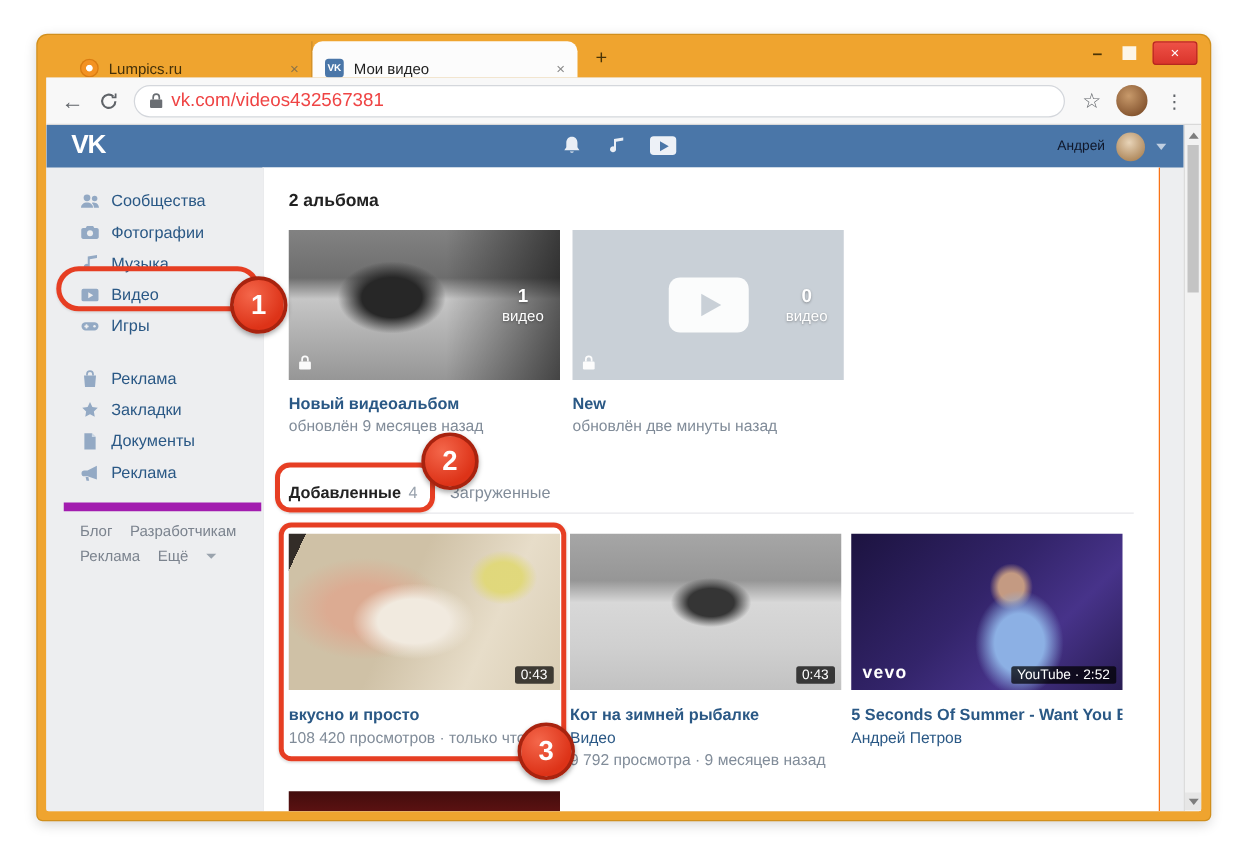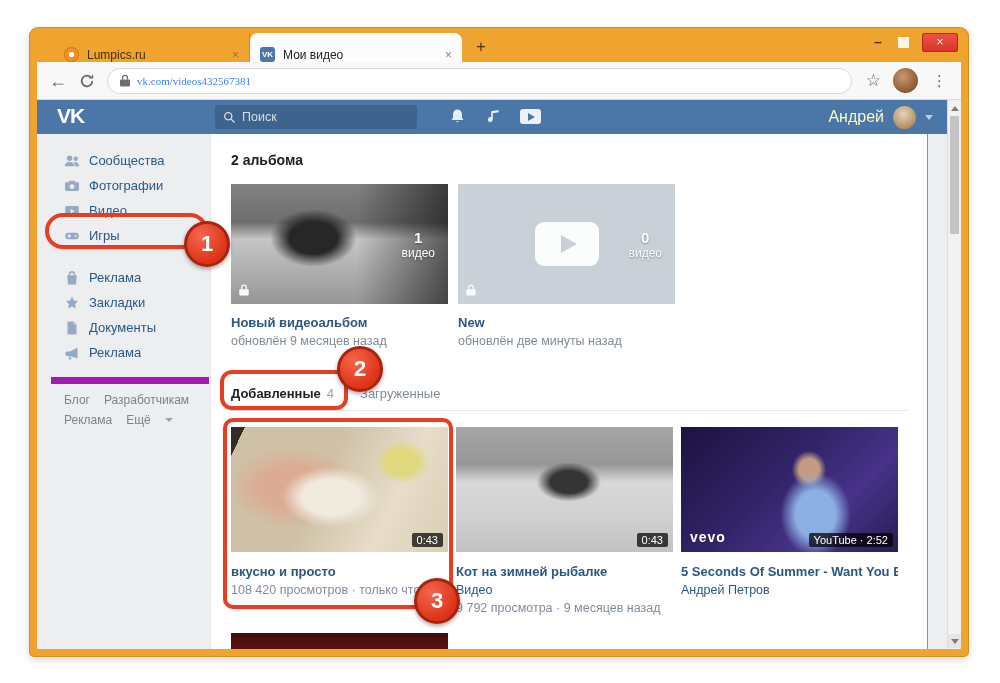--- a/index.html
+++ b/index.html
@@ -32,39 +32,39 @@
 
   .client { position:absolute; left:7px; right:7px; top:34px; bottom:7px;
     display:flex; flex-direction:column; background:#edeef0; border-radius:0 0 2px 2px; overflow:hidden; }
 
   
   .toolbar { height:38px; background:#f8f8f8; border-bottom:1px solid #d9d9d9;
     display:flex; align-items:center; gap:12px; padding:0 12px; flex:0 0 auto; }
   .nav-ic { color:#5f6368; font-size:18px; line-height:1; }
   .omnibox { flex:1; height:26px; background:#fff; border:1px solid #d4d7dc; border-radius:13px;
     display:flex; align-items:center; gap:7px; padding:0 12px; }
-  .url { font-size:11px; color:#3b82f6;font-family:Liberation Serif, serif; }
+  .url { font-size:15px; color:#ef4444; }
   .star { font-size:17px; color:#5f6368; margin-left:2px; }
   .avatar-br { width:25px; height:25px; border-radius:50%;
     background:radial-gradient(circle at 40% 35%, #c89a6b, #8a5a34 70%, #6e4425); }
   .kebab { font-size:15px; color:#5f6368; padding:0 2px; }
 
   
   .viewport { flex:1; position:relative; background:#edeef0; overflow:hidden; font-size:13px; }
   .vkheader { position:absolute; left:0; top:0; width:910px; height:34px; background:#4a76a8; }
   .vklogo { position:absolute; left:20px; top:4px; color:#fff; font-size:21px; font-weight:bold; letter-spacing:-1px; }
   .vksearch { position:absolute; left:178px; top:5px; width:202px; height:24px;
     background:rgba(0,0,0,.16); border-radius:3px; display:flex; align-items:center; gap:6px;
     padding:0 8px; color:rgba(255,255,255,.78); font-size:12.5px; }
   .hicons { position:absolute; left:412px; top:8px; display:flex; gap:19px; align-items:center; }
   .vidic { width:21px; height:15px; background:rgba(255,255,255,.9); border-radius:3px; position:relative; }
   .vidic::after { content:""; position:absolute; left:8px; top:4px;
     border-left:7px solid #4a76a8; border-top:4px solid transparent; border-bottom:4px solid transparent; }
   .vkuser { position:absolute; right:14px; top:0; height:34px; display:flex; align-items:center; gap:9px; }
-  .vkname { color:#fef9c3; font-size:16px; }
+  .vkname { color:#0f172a; font-size:11px; }
   .vkavatar { width:23px; height:23px; border-radius:50%;
     background:radial-gradient(circle at 45% 35%, #e8d4b8, #b08a5e 75%); }
   .chev-dn { width:0; height:0; border-left:4px solid transparent; border-right:4px solid transparent;
     border-top:5px solid rgba(255,255,255,.65); }
 
   
   .sidebar { position:absolute; left:14px; top:48px; width:158px; }
   .sitem { display:flex; align-items:center; gap:9px; height:25px; padding-left:13px; color:#2a5885; }
   .sitem svg { flex:0 0 auto; }
   .sgroup2 { margin-top:17px; }
@@ -197,27 +197,20 @@
       </div>
       <span class="star">☆</span>
       <div class="avatar-br"></div>
       <span class="kebab">⋮</span>
     </div>
 
     <div class="viewport">
 
       <div class="vkheader">
         <div class="vklogo">VK</div>
-        <div class="vksearch">
-          <svg width="13" height="13" viewBox="0 0 16 16">
-            <circle cx="6.5" cy="6.5" r="4.4" fill="none" stroke="rgba(255,255,255,.8)" stroke-width="1.6"></circle>
-            <path d="M10 10l4.2 4.2" stroke="rgba(255,255,255,.8)" stroke-width="1.6"></path>
-          </svg>
-          <span>Поиск</span>
-        </div>
         <div class="hicons">
           <svg width="17" height="17" viewBox="0 0 16 16" fill="rgba(255,255,255,.88)">
             <path d="M8 1.3c2.7 0 4.2 2 4.2 4.5v3.4l1.5 2.2H2.3l1.5-2.2V5.8C3.8 3.3 5.3 1.3 8 1.3z"></path>
             <path d="M6.5 12.4a1.6 1.6 0 0 0 3 0z"></path>
           </svg>
           <svg width="16" height="16" viewBox="0 0 16 16" fill="rgba(255,255,255,.88)">
             <path d="M6.2 2.2 13.6 1v2.3L7.8 4.3v6.2a2.4 2.4 0 1 1-1.6-2.27z"></path>
           </svg>
           <div class="vidic"></div>
         </div>
@@ -237,20 +230,26 @@
               <path d="M10.9 8.9c2.4.1 4.3 1.6 4.3 4.3h-4.1c0-1.7-.6-3.1-1.7-3.9.4-.3.9-.4 1.5-.4z"></path>
           </svg>
           <span>Сообщества</span>
         </div>
         <div class="sitem">
           <svg width="16" height="16" viewBox="0 0 16 16" fill="#93a9c4">
             <path d="M5.5 2.7h5l.9 1.6h2.1c.8 0 1.5.7 1.5 1.5v5.8c0 .8-.7 1.5-1.5 1.5h-11c-.8 0-1.5-.7-1.5-1.5V5.8c0-.8.7-1.5 1.5-1.5h2.1z"></path>
             <circle cx="8" cy="8.6" r="2.4" fill="#edeef0"></circle>
           </svg>
           <span>Фотографии</span>
+        </div>
+        <div class="sitem">
+          <svg width="16" height="16" viewBox="0 0 16 16" fill="#93a9c4">
+            <path d="M6.2 2.2 13.6 1v2.3L7.8 4.3v6.2a2.4 2.4 0 1 1-1.6-2.27z"></path>
+          </svg>
+          <span>Музыка</span>
         </div>
         <div class="sitem">
           <svg width="16" height="16" viewBox="0 0 16 16" fill="#93a9c4">
             <rect x="1.2" y="3" width="13.6" height="10" rx="1.5"></rect>
               <path d="M6.6 5.8l4 2.4-4 2.4z" fill="#edeef0"></path>
           </svg>
           <span>Видео</span>
         </div>
         <div class="sitem">
           <svg width="16" height="16" viewBox="0 0 16 16" fill="#93a9c4">

